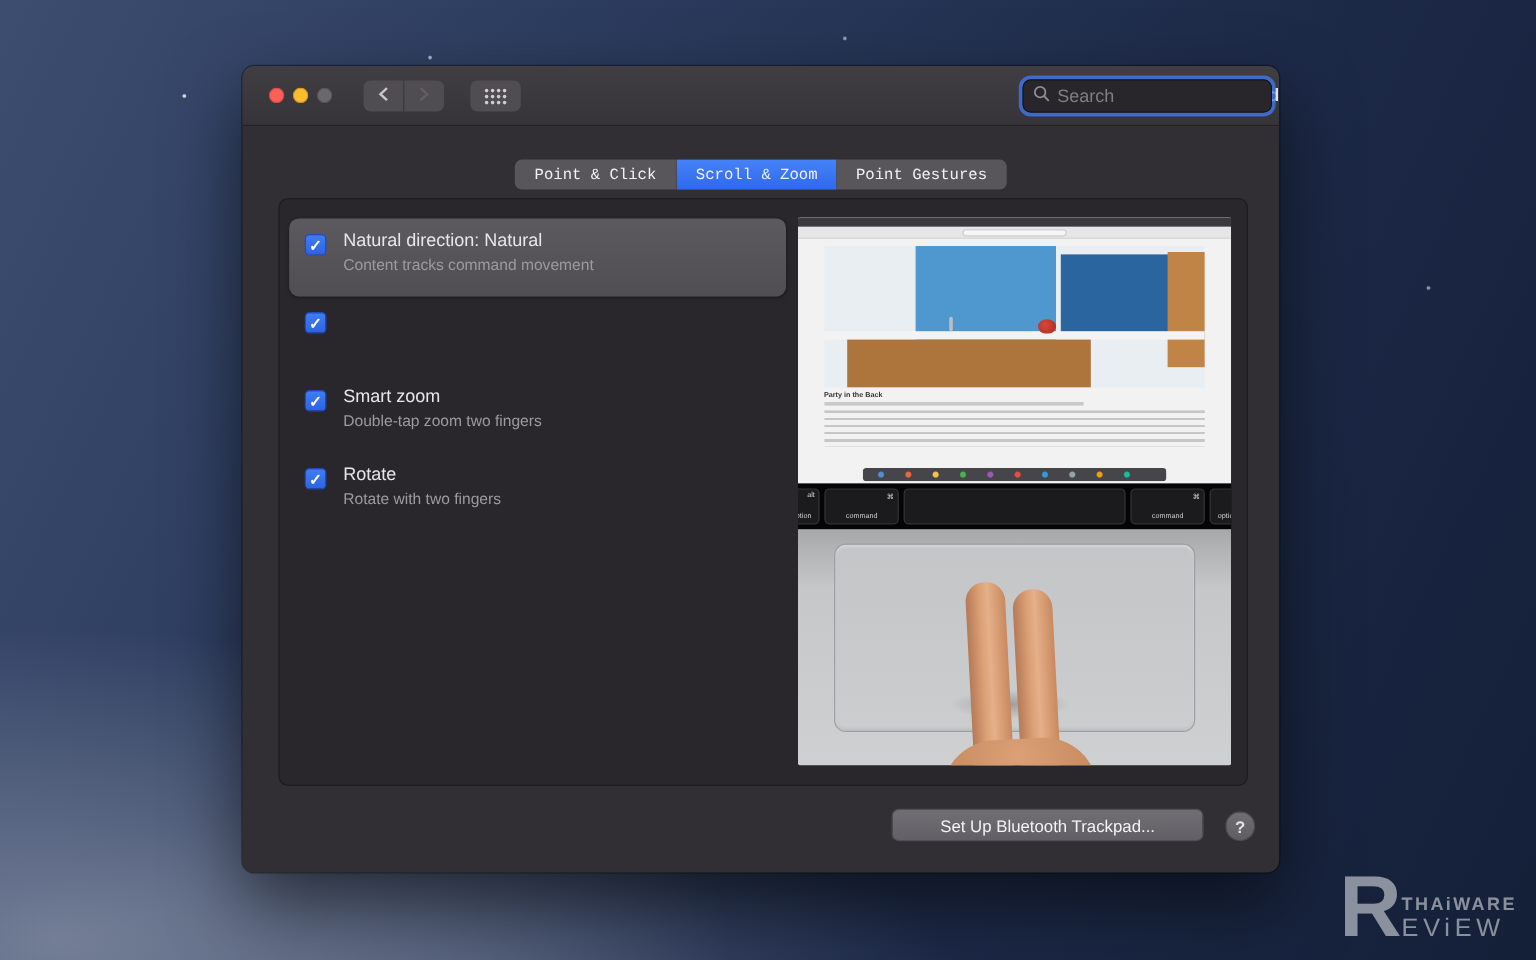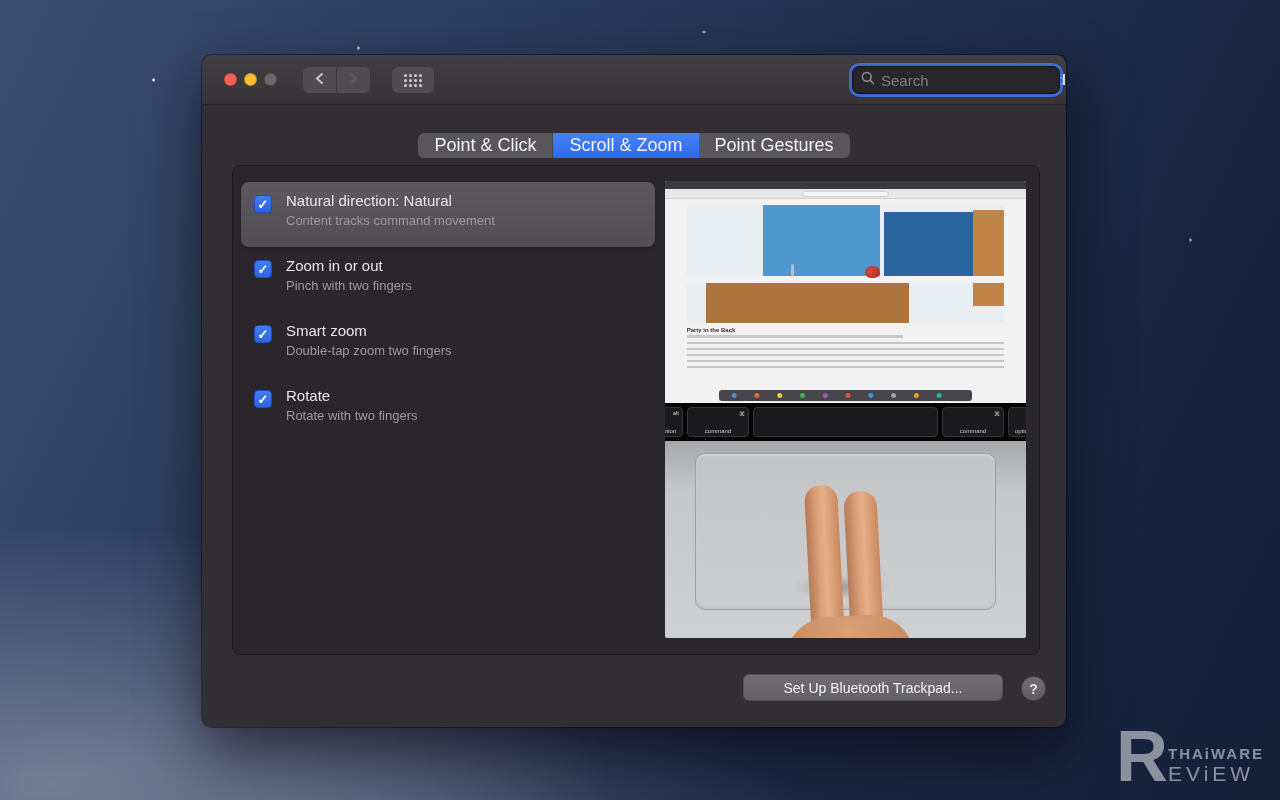--- a/index.html
+++ b/index.html
@@ -67,22 +67,22 @@
     color:#dddbe0; font-size:15px; font-family:"Liberation Sans", sans-serif;
   }
   .search input::placeholder { color:#807e84; }
 
   
   .tabs {
     position:absolute; top:78px; left:0; right:0;
     display:flex; justify-content:center;
   }
   .seg {
-    height:25px; line-height:25px; padding:0 16px; font-size:18px; color:#f2f1f3;
-    background:#59565b; cursor:pointer; border-right:1px solid #48454a;
+    height:25px; line-height:25px; padding:0 16px; font-size:13px; color:#f2f1f3;
+    background:#59565b; cursor:pointer; border-right:1px solid #48454a;font-family:Liberation Mono, monospace;
   }
   .seg:first-child { border-radius:6px 0 0 6px; }
   .seg:last-child  { border-radius:0 6px 6px 0; border-right:none; }
   .seg.active { background:linear-gradient(#4583f7,#2f68ee); border-right:none; }
 
   
   .panel {
     position:absolute; left:30px; right:26px; top:110px; bottom:72px;
     background:#29272b; border:1px solid #1c1b1d; border-radius:8px;
   }
@@ -272,24 +272,20 @@
           <div class="rowtext">
             <div class="rowtitle">Natural direction: Natural</div>
             <div class="rowsub">Content tracks command movement</div>
           </div>
         </div>
 
         <div class="row">
           <div class="chk">
             <span>✓</span>
           </div>
-          <div class="rowtext">
-            <div class="rowtitle">Zoom in or out</div>
-            <div class="rowsub">Pinch with two fingers</div>
-          </div>
         </div>
 
         <div class="row">
           <div class="chk">
             <span>✓</span>
           </div>
           <div class="rowtext">
             <div class="rowtitle">Smart zoom</div>
             <div class="rowsub">Double-tap zoom two fingers</div>
           </div>

